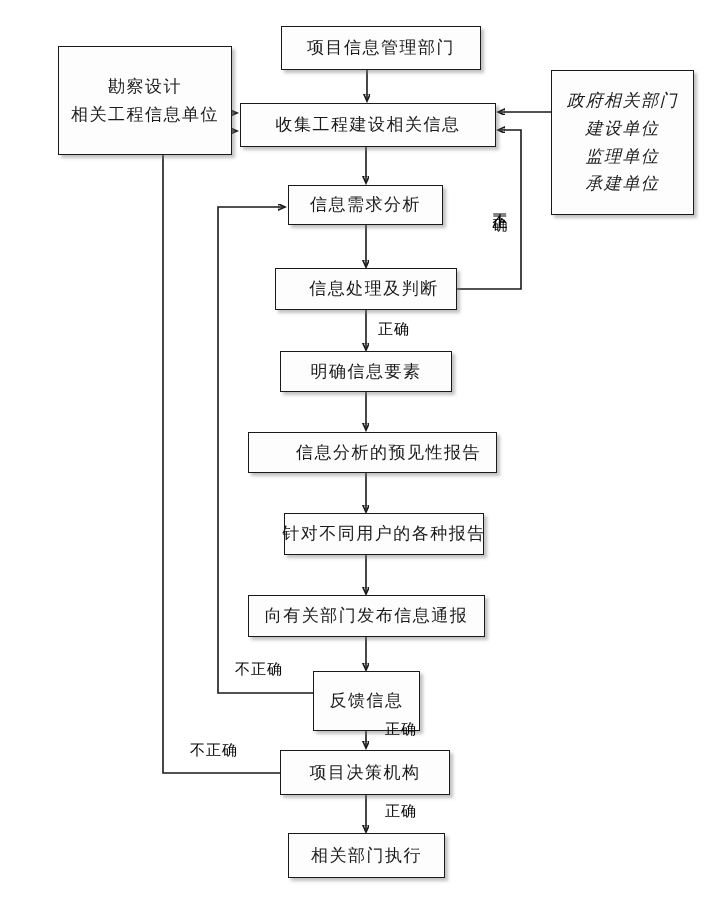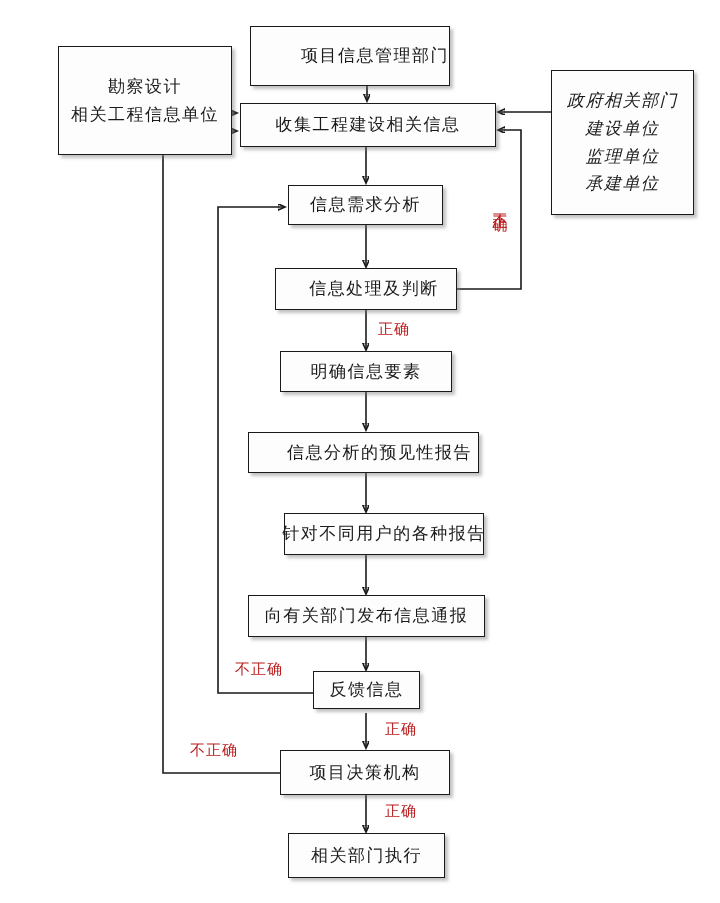--- a/index.html
+++ b/index.html
@@ -53,21 +53,21 @@
     height: 903px;
     pointer-events: none;
   }
   svg.wires path, svg.wires line {
     stroke: #1a1a1a;
     stroke-width: 1.6;
     fill: none;
   }
   .elabel {
     position: absolute;
-    color: #b91c1c;
+    color: #000000;
     font-size: 15px;
     letter-spacing: 1px;
     white-space: nowrap;
   }
   .elabel.vert {
     writing-mode: vertical-rl;
     text-orientation: upright;
     letter-spacing: 2px;
     line-height: 1;
   }
@@ -108,21 +108,21 @@
 
     <path d="M313,693 L218,693 L218,207 L285,207" marker-end="url(#arrow)"></path>
 
     <path d="M366,713 L366,748" marker-end="url(#arrow)"></path>
 
     <path d="M280,773 L163,773 L163,131 L237,131" marker-end="url(#arrow)"></path>
 
     <path d="M366,795 L366,832" marker-end="url(#arrow)"></path>
   </svg>
 
-  <div class="node" style="left:250px; top:26px; width:200px; height:60px;align-items:flex-end;">
+  <div class="node" style="left:281px; top:26px; width:200px; height:44px;">
     <span class="line">项目信息管理部门</span>
   </div>
 
   <div class="node multi" style="left:22px; top:46px; width:174px; height:109px;margin-left:36px;">
     <span class="line">勘察设计</span>
     <span class="line">相关工程信息单位</span>
   </div>
 
   <div class="node multi" style="left:551px; top:70px; width:143px; height:145px;font-style:italic;">
     <span class="line">政府相关部门</span>
@@ -140,33 +140,33 @@
   </div>
 
   <div class="node" style="left:275px; top:268px; width:182px; height:42px;padding-left:16px;">
     <span class="line">信息处理及判断</span>
   </div>
 
   <div class="node" style="left:280px; top:351px; width:172px; height:41px;">
     <span class="line">明确信息要素</span>
   </div>
 
-  <div class="node" style="left:248px; top:432px; width:231px; height:41px;padding-left:32px;">
+  <div class="node" style="left:248px; top:432px; width:249px; height:41px;padding-left:32px;">
     <span class="line">信息分析的预见性报告</span>
   </div>
 
   <div class="node" style="left:248px; top:513px; width:200px; height:42px;margin-left:36px;">
     <span class="line">针对不同用户的各种报告</span>
   </div>
 
   <div class="node" style="left:248px; top:595px; width:237px; height:42px;">
     <span class="line">向有关部门发布信息通报</span>
   </div>
 
-  <div class="node" style="left:313px; top:671px; width:107px; height:38px;">
+  <div class="node" style="left:313px; top:671px; width:107px; height:60px;">
     <span class="line">反馈信息</span>
   </div>
 
   <div class="node" style="left:280px; top:750px; width:170px; height:45px;text-align:right;">
     <span class="line">项目决策机构</span>
   </div>
 
   <div class="node" style="left:288px; top:833px; width:157px; height:45px;">
     <span class="line">相关部门执行</span>
   </div>

